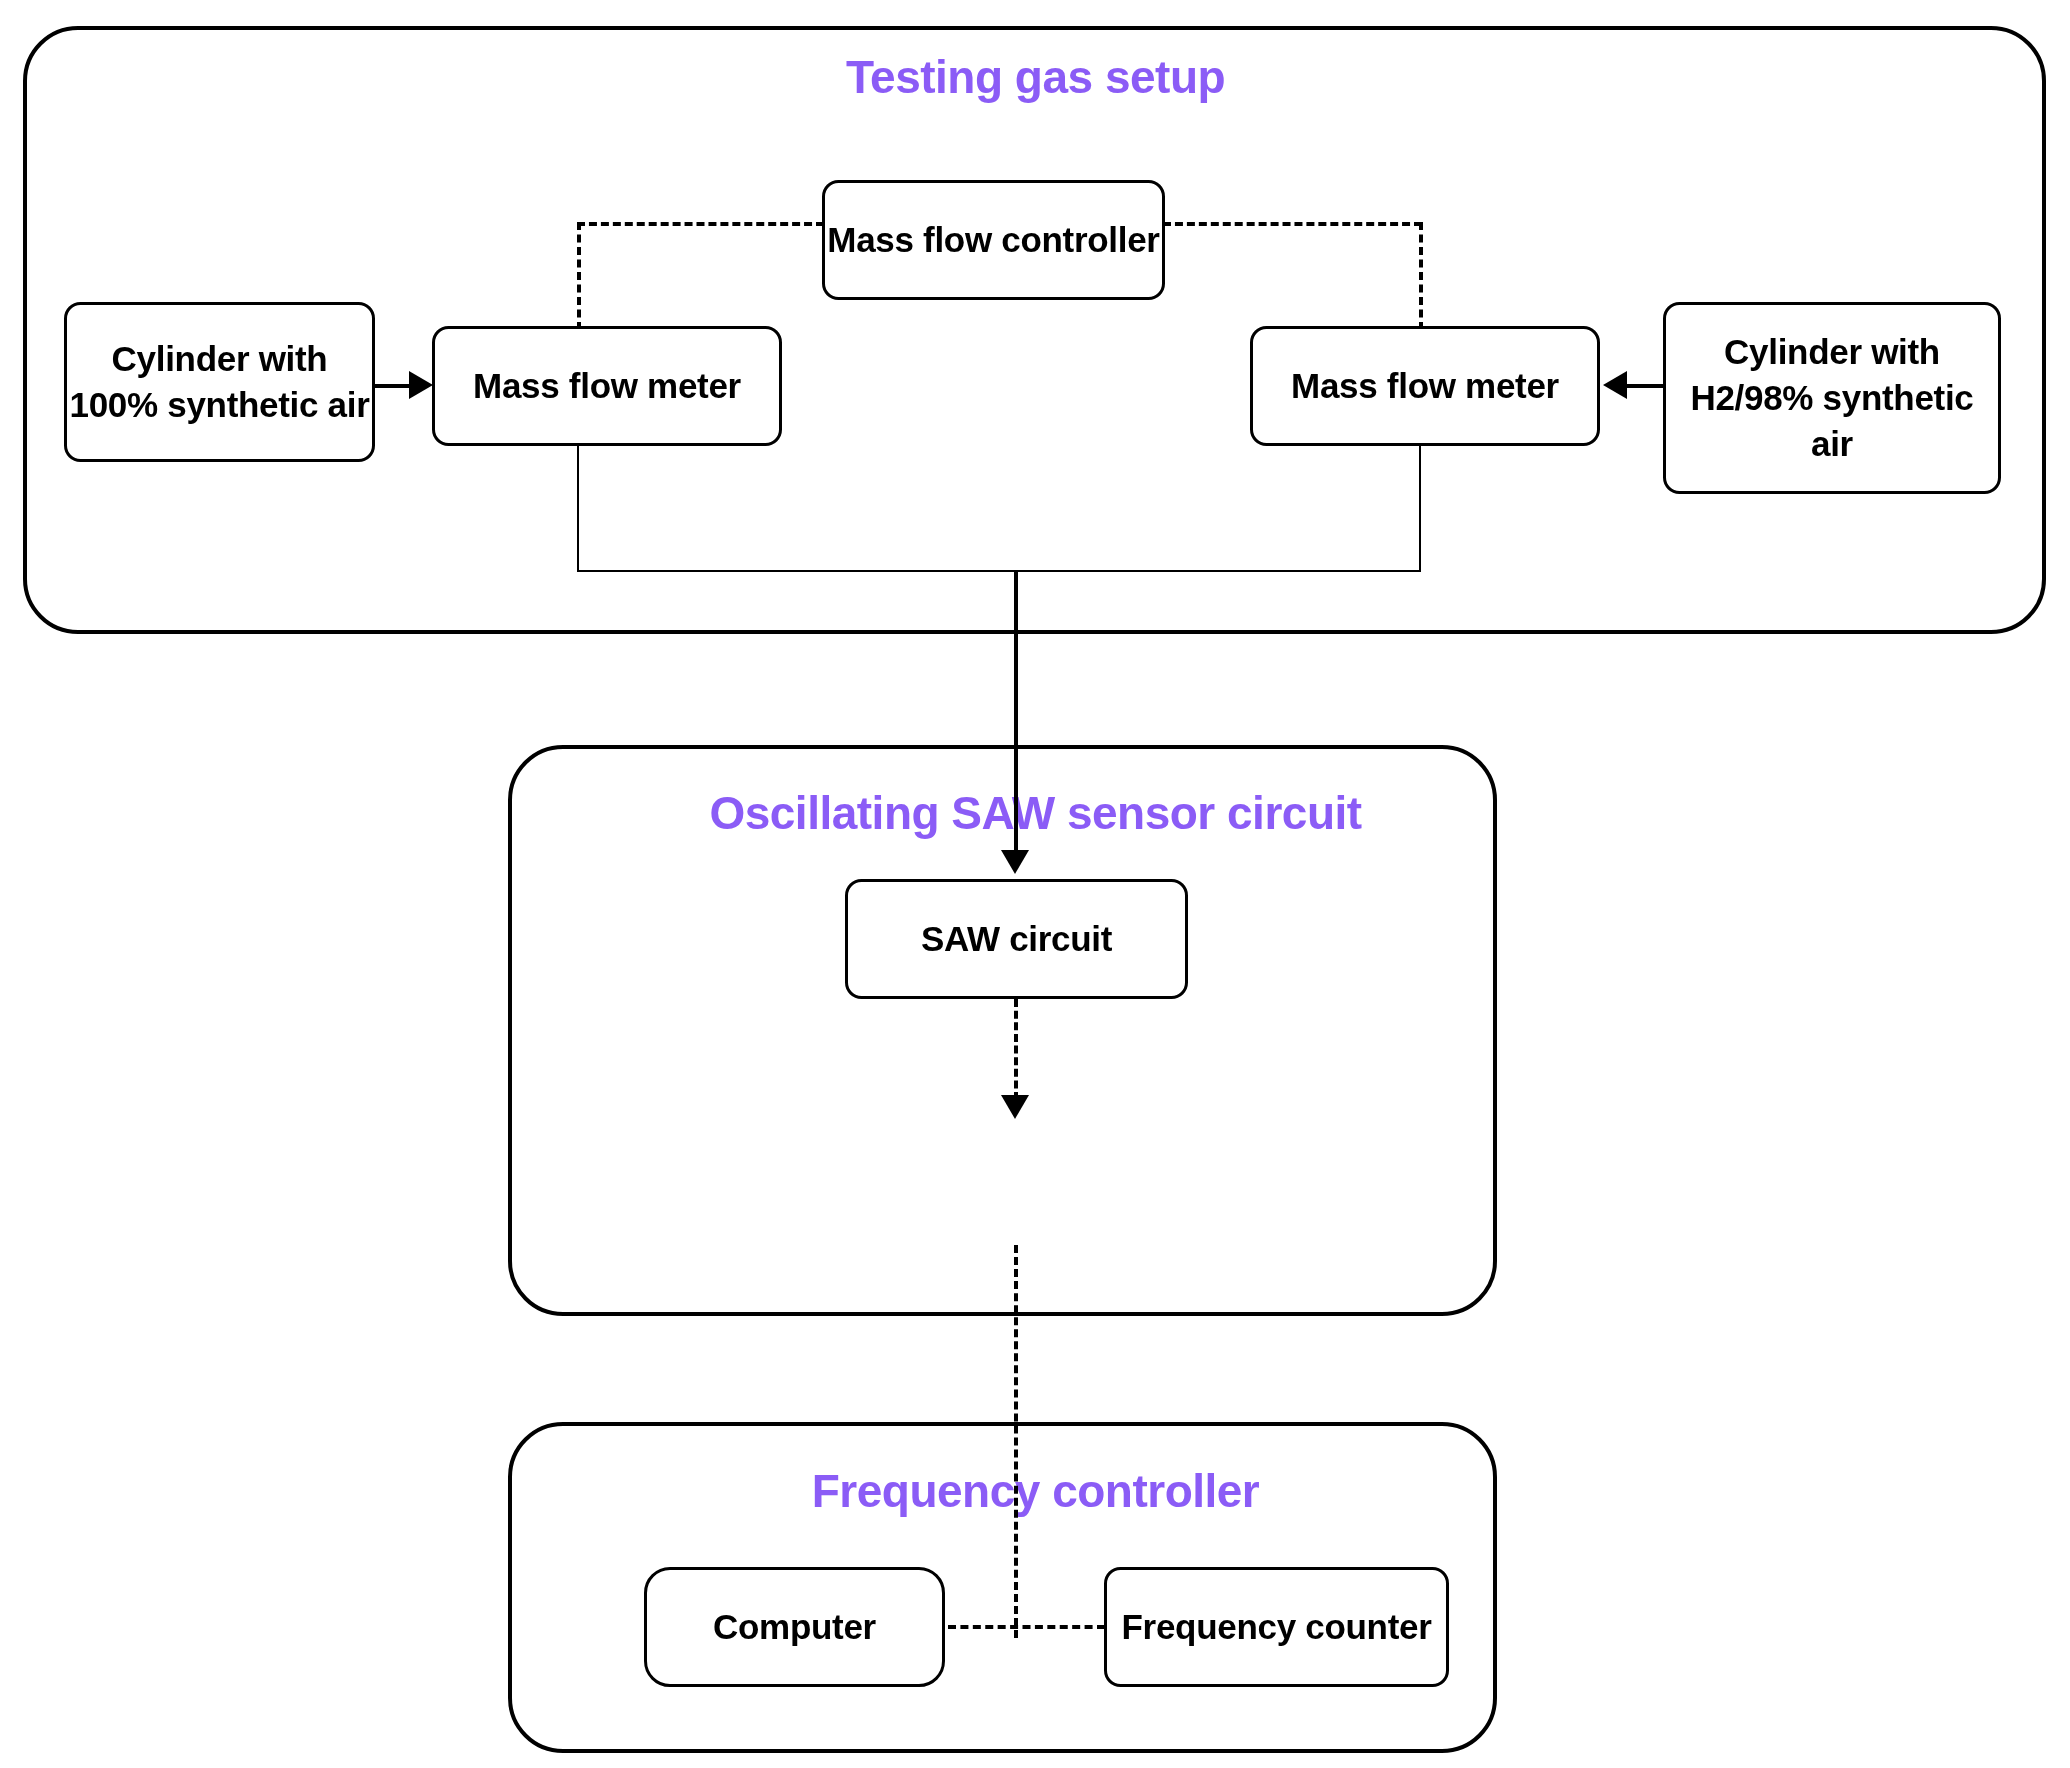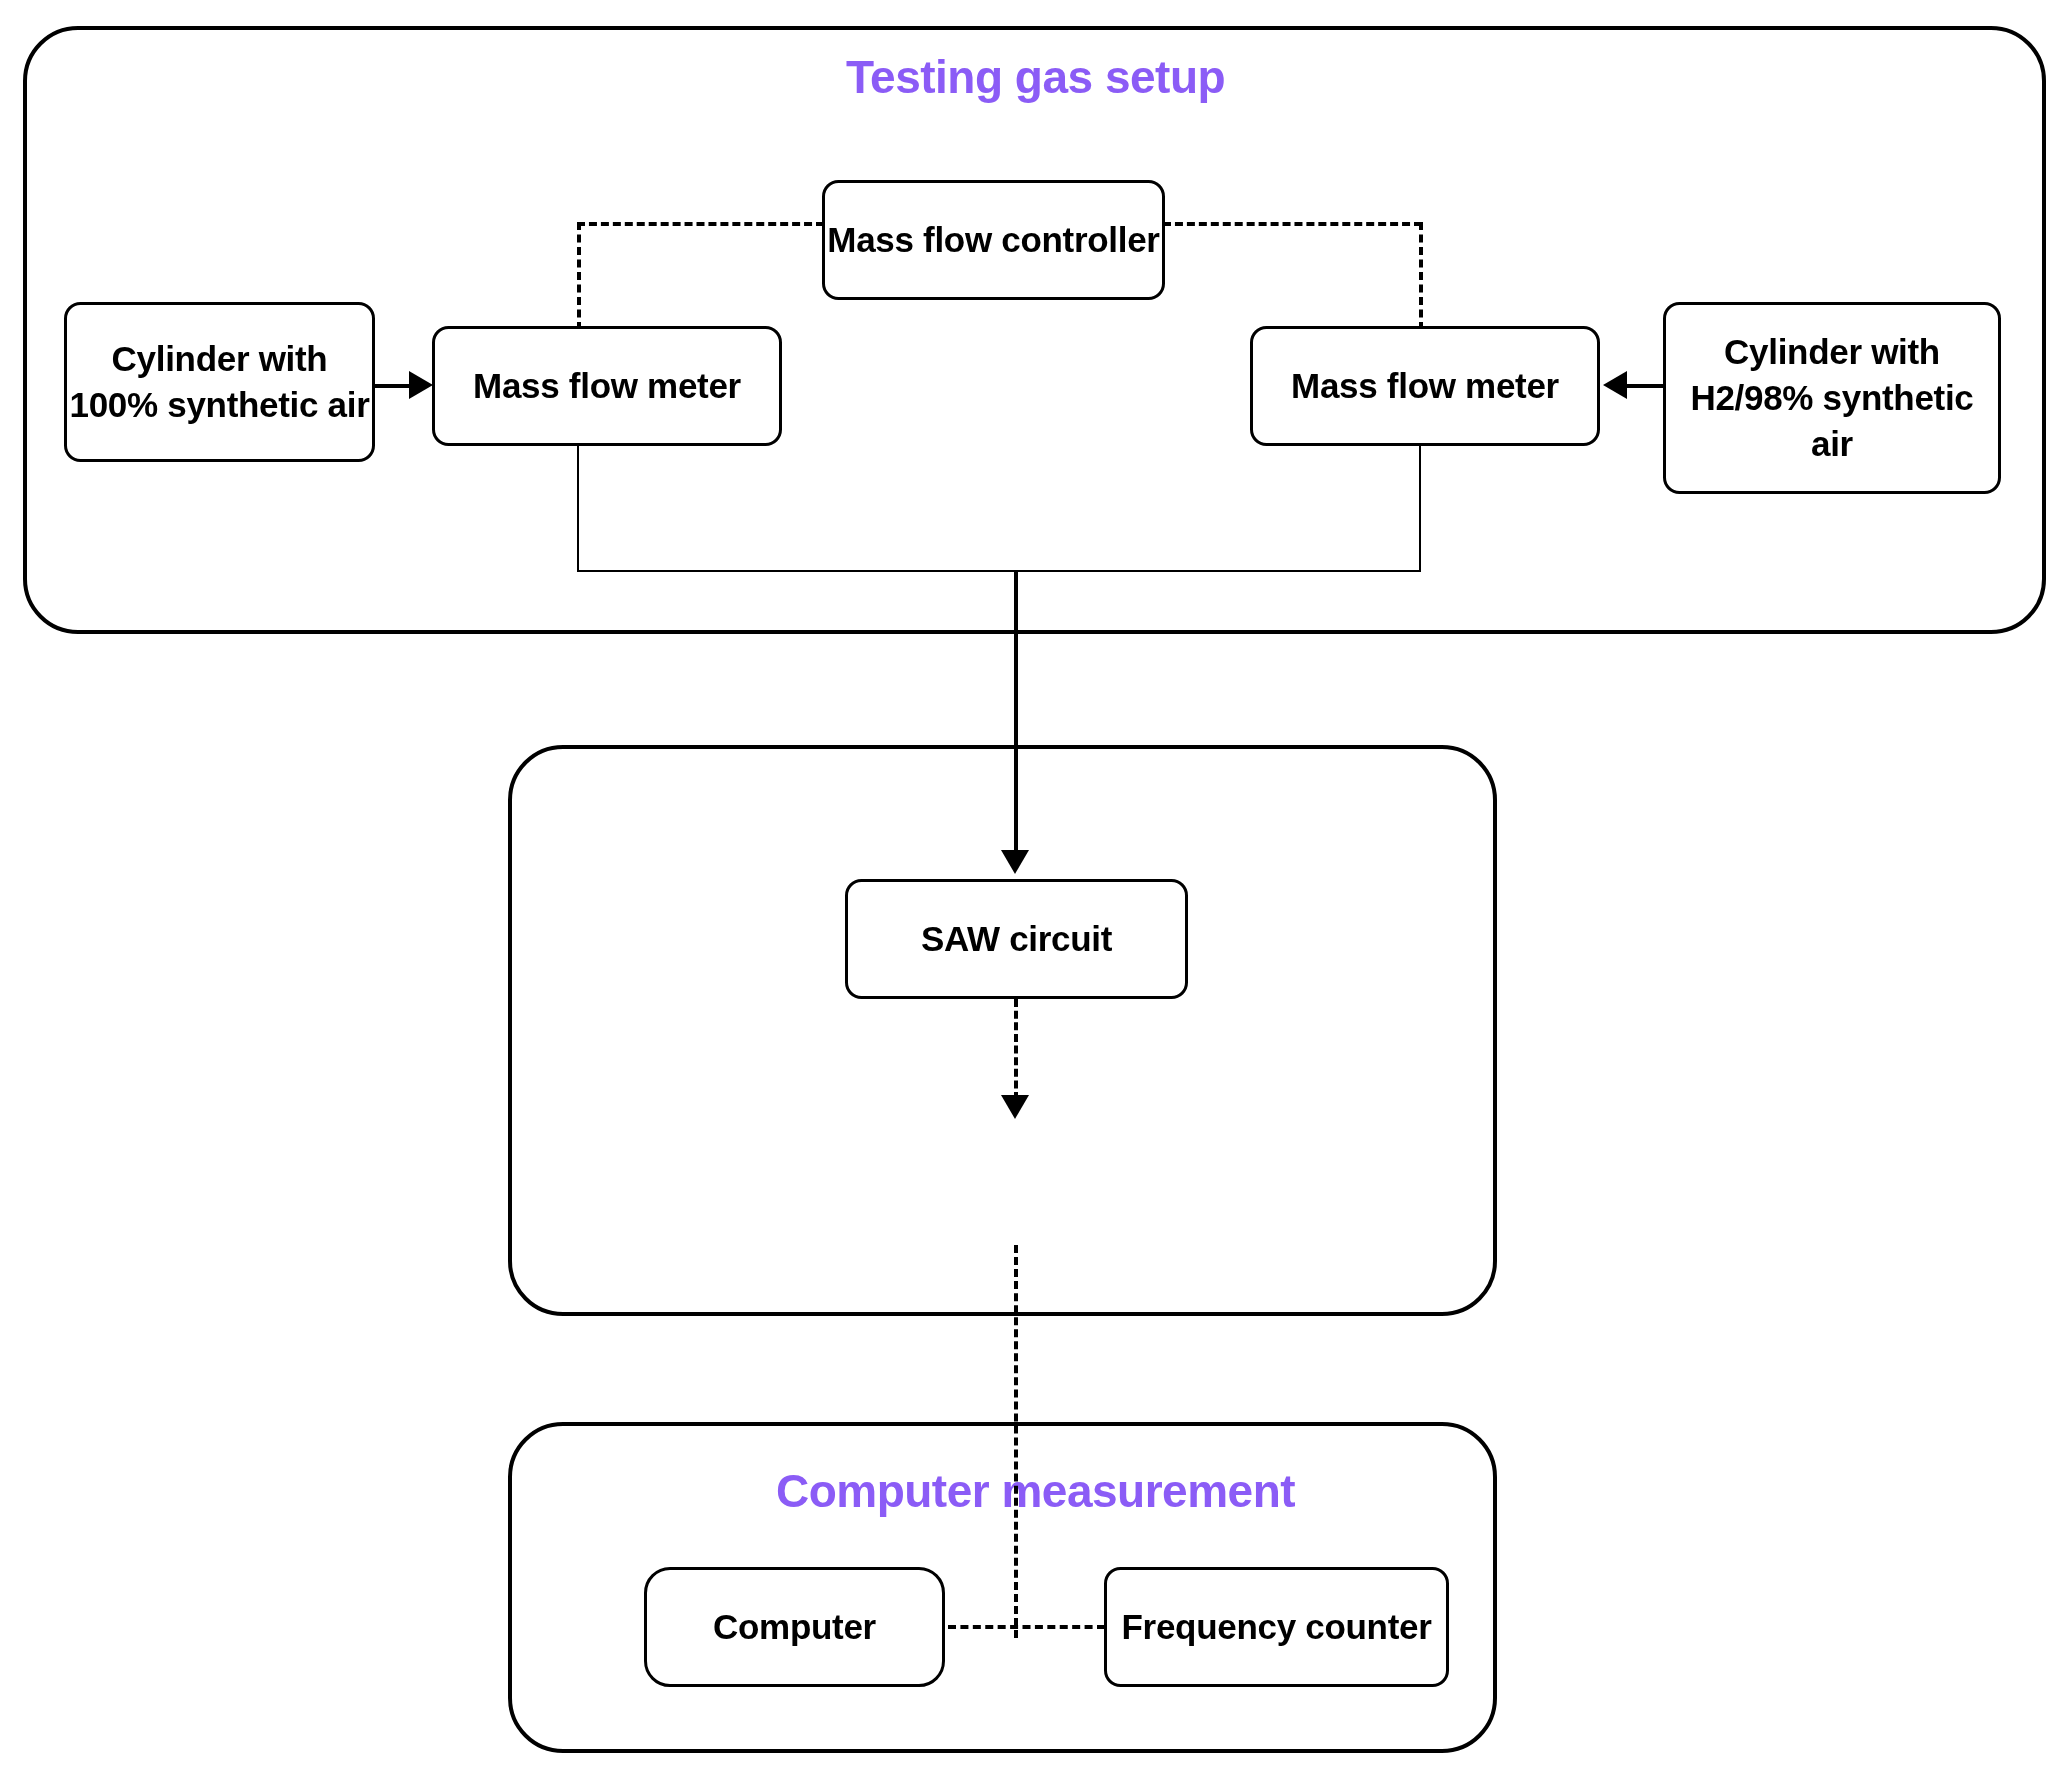--- a/index.html
+++ b/index.html
@@ -182,31 +182,32 @@
   <div class="line dash-v" id="mfc-dash-right-v"></div>
 
   <div class="line thin-v" id="mfml-down"></div>
   <div class="line thin-v" id="mfmr-down"></div>
   <div class="line thin-h" id="mix-bus"></div>
 
   <div class="line solid-v" id="gas-main-down"></div>
   <div class="arrow arrow-down" id="arrow-gas-to-saw"></div>
 
   <div class="group" id="group-saw-circuit"></div>
+  <div class="group-title" id="title-saw-circuit">Oscillating SAW  sensor circuit</div>
 
   <div class="node" id="node-saw-sensor">SAW circuit</div>
 
   <div class="line dash-v" id="saw-to-amp"></div>
   <div class="arrow arrow-down" id="arrow-saw-to-amp"></div>
 
 
   <div class="line dash-v" id="amp-down"></div>
 
   <div class="group" id="group-frequency"></div>
-  <div class="group-title" id="title-frequency">Computer  measurement</div>
+  <div class="group-title" id="title-frequency">Frequency  controller</div>
 
   <div class="node" id="node-computer">Computer</div>
 
   <div class="line dash-h" id="computer-to-counter"></div>
 
   <div class="node" id="node-frequency-counter">Frequency counter</div>
 
 </div>
 
 

